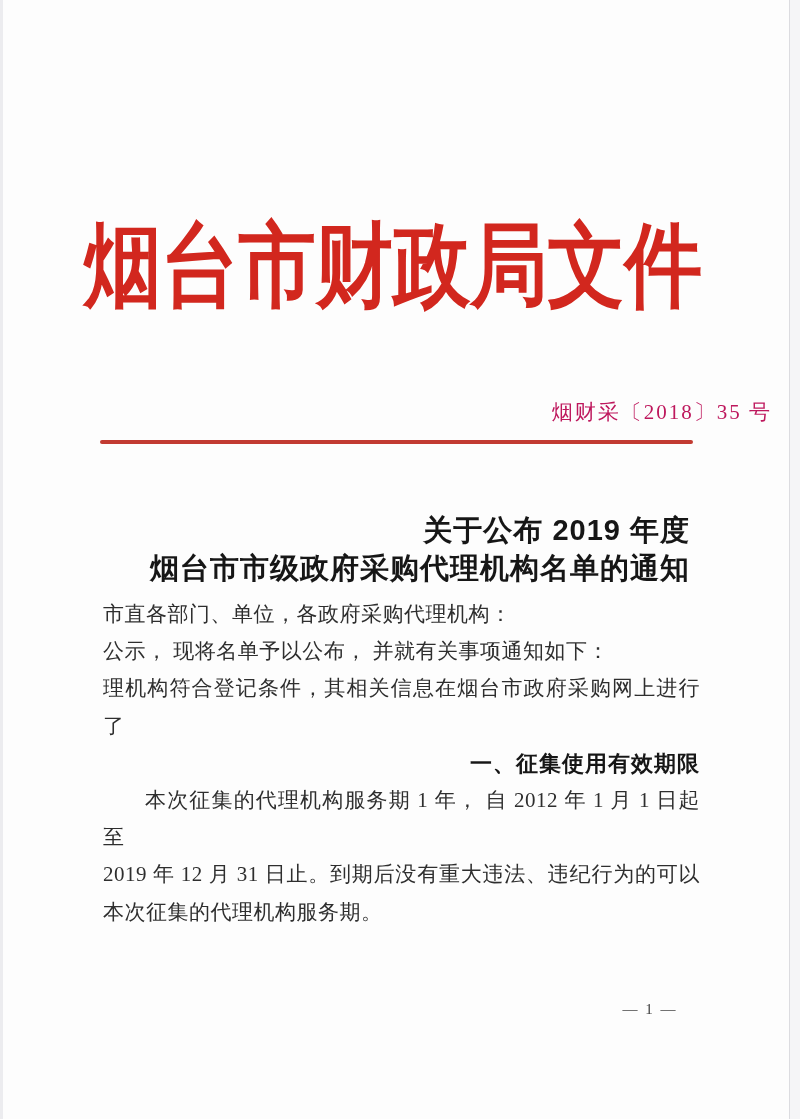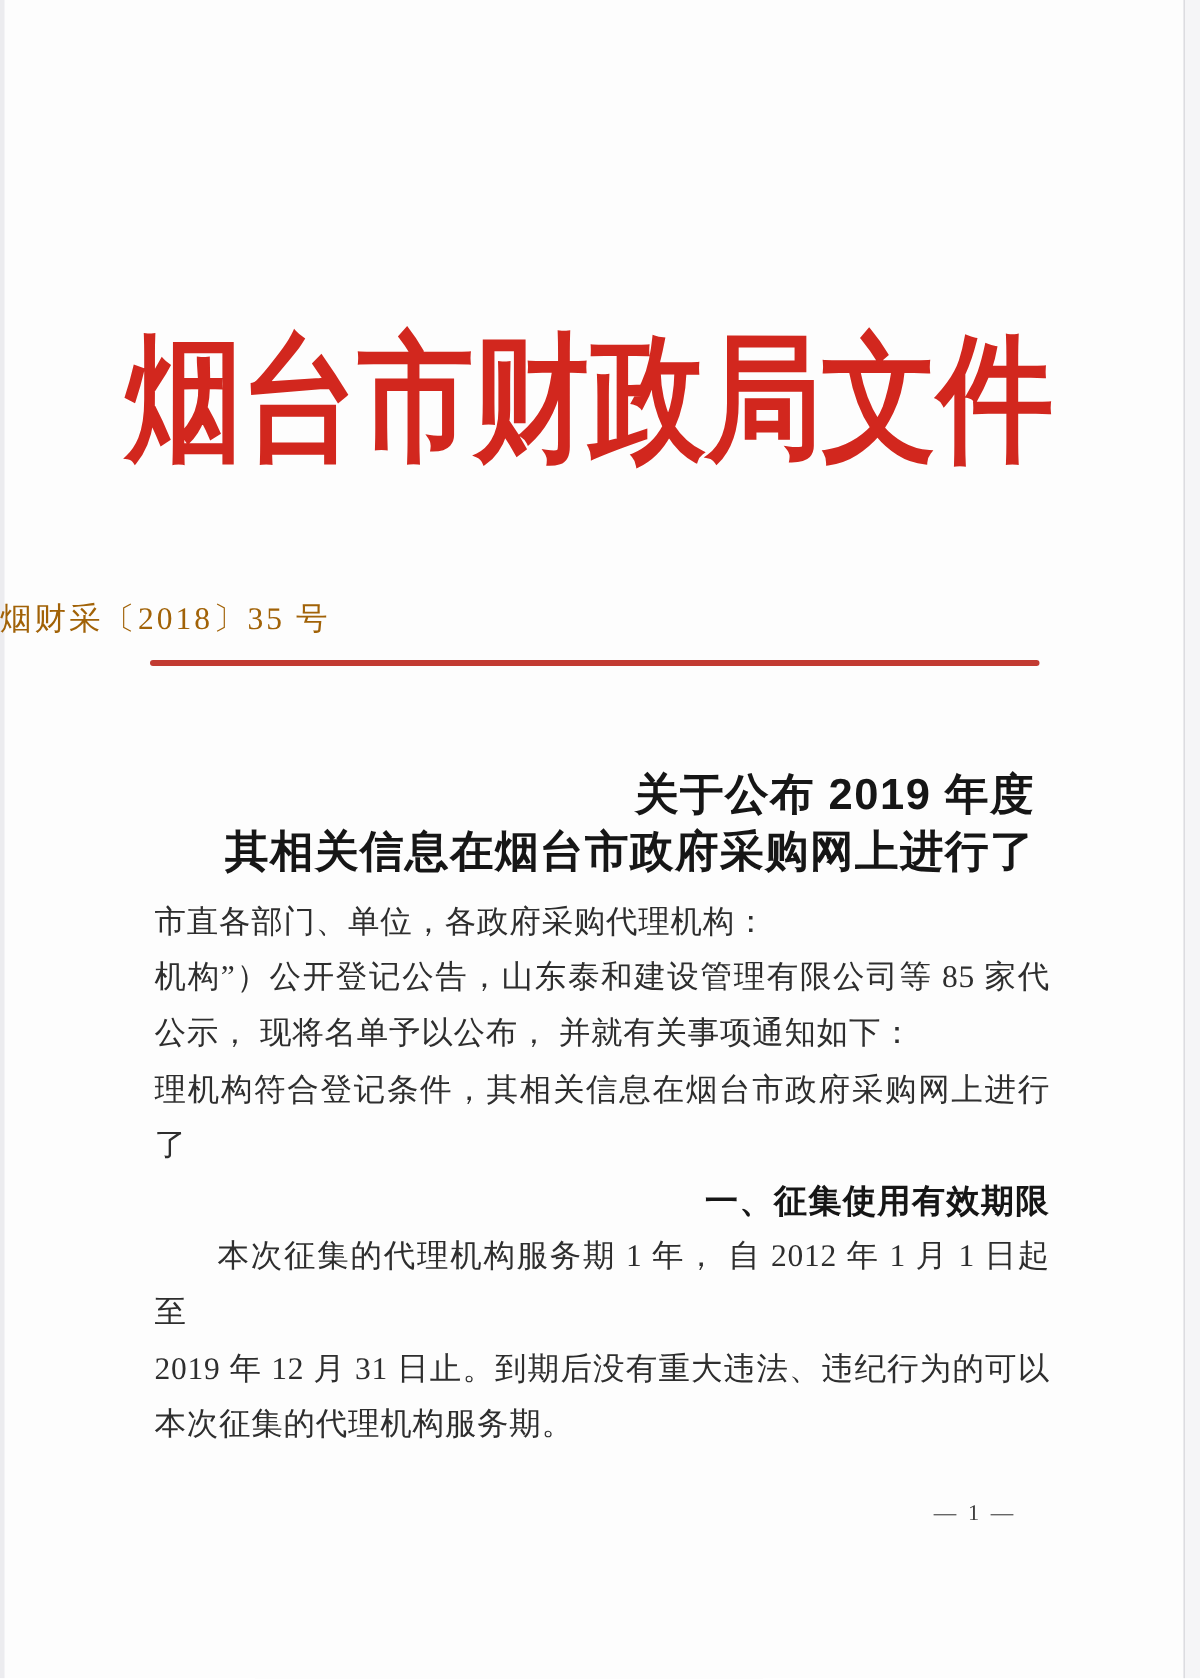--- a/index.html
+++ b/index.html
@@ -51,24 +51,24 @@
     color: var(--title-red);
     transform: scaleX(0.84);
     transform-origin: 50% 50%;
     white-space: nowrap;
   }
   .doc-number {
     position: absolute;
     top: 398px;
     left: 0;
     width: 772px;
-    text-align: left;
+    text-align: right;
     font-size: 21px;
     letter-spacing: 2px;
-    color: #a16207;
+    color: #be185d;
   }
   .red-divider {
     position: absolute;
     top: 440px;
     left: 100px;
     width: 593px;
     height: 4px;
     background: var(--divider-red);
     border-radius: 2px;
   }
@@ -131,26 +131,25 @@
   <div class="scan-edge-right"></div>
 
   <div class="agency-title">烟台市财政局文件</div>
 
   <div class="doc-number">烟财采〔2018〕35 号</div>
 
   <div class="red-divider"></div>
 
   <div class="subject">
     <div class="subject-line">关于公布 2019 年度</div>
-    <div class="subject-line">其相关信息在烟台市政府采购网上进行了</div>
+    <div class="subject-line">烟台市市级政府采购代理机构名单的通知</div>
   </div>
 
   <div class="doc-body">
     <div class="bline">市直各部门、单位，各政府采购代理机构：</div>
-    <div class="bline stretch">机构”）公开登记公告，山东泰和建设管理有限公司等 85 家代</div>
     <div class="bline">公示， 现将名单予以公布， 并就有关事项通知如下：</div>
     <div class="bline stretch">理机构符合登记条件，其相关信息在烟台市政府采购网上进行了</div>
     <div class="bline indent heading">一、征集使用有效期限</div>
     <div class="bline indent stretch">本次征集的代理机构服务期 1 年， 自 2012 年 1 月 1 日起至</div>
     <div class="bline stretch">2019 年 12 月 31 日止。到期后没有重大违法、违纪行为的可以</div>
     <div class="bline">本次征集的代理机构服务期。</div>
   </div>
 
   <div class="page-number">— 1 —</div>
 

